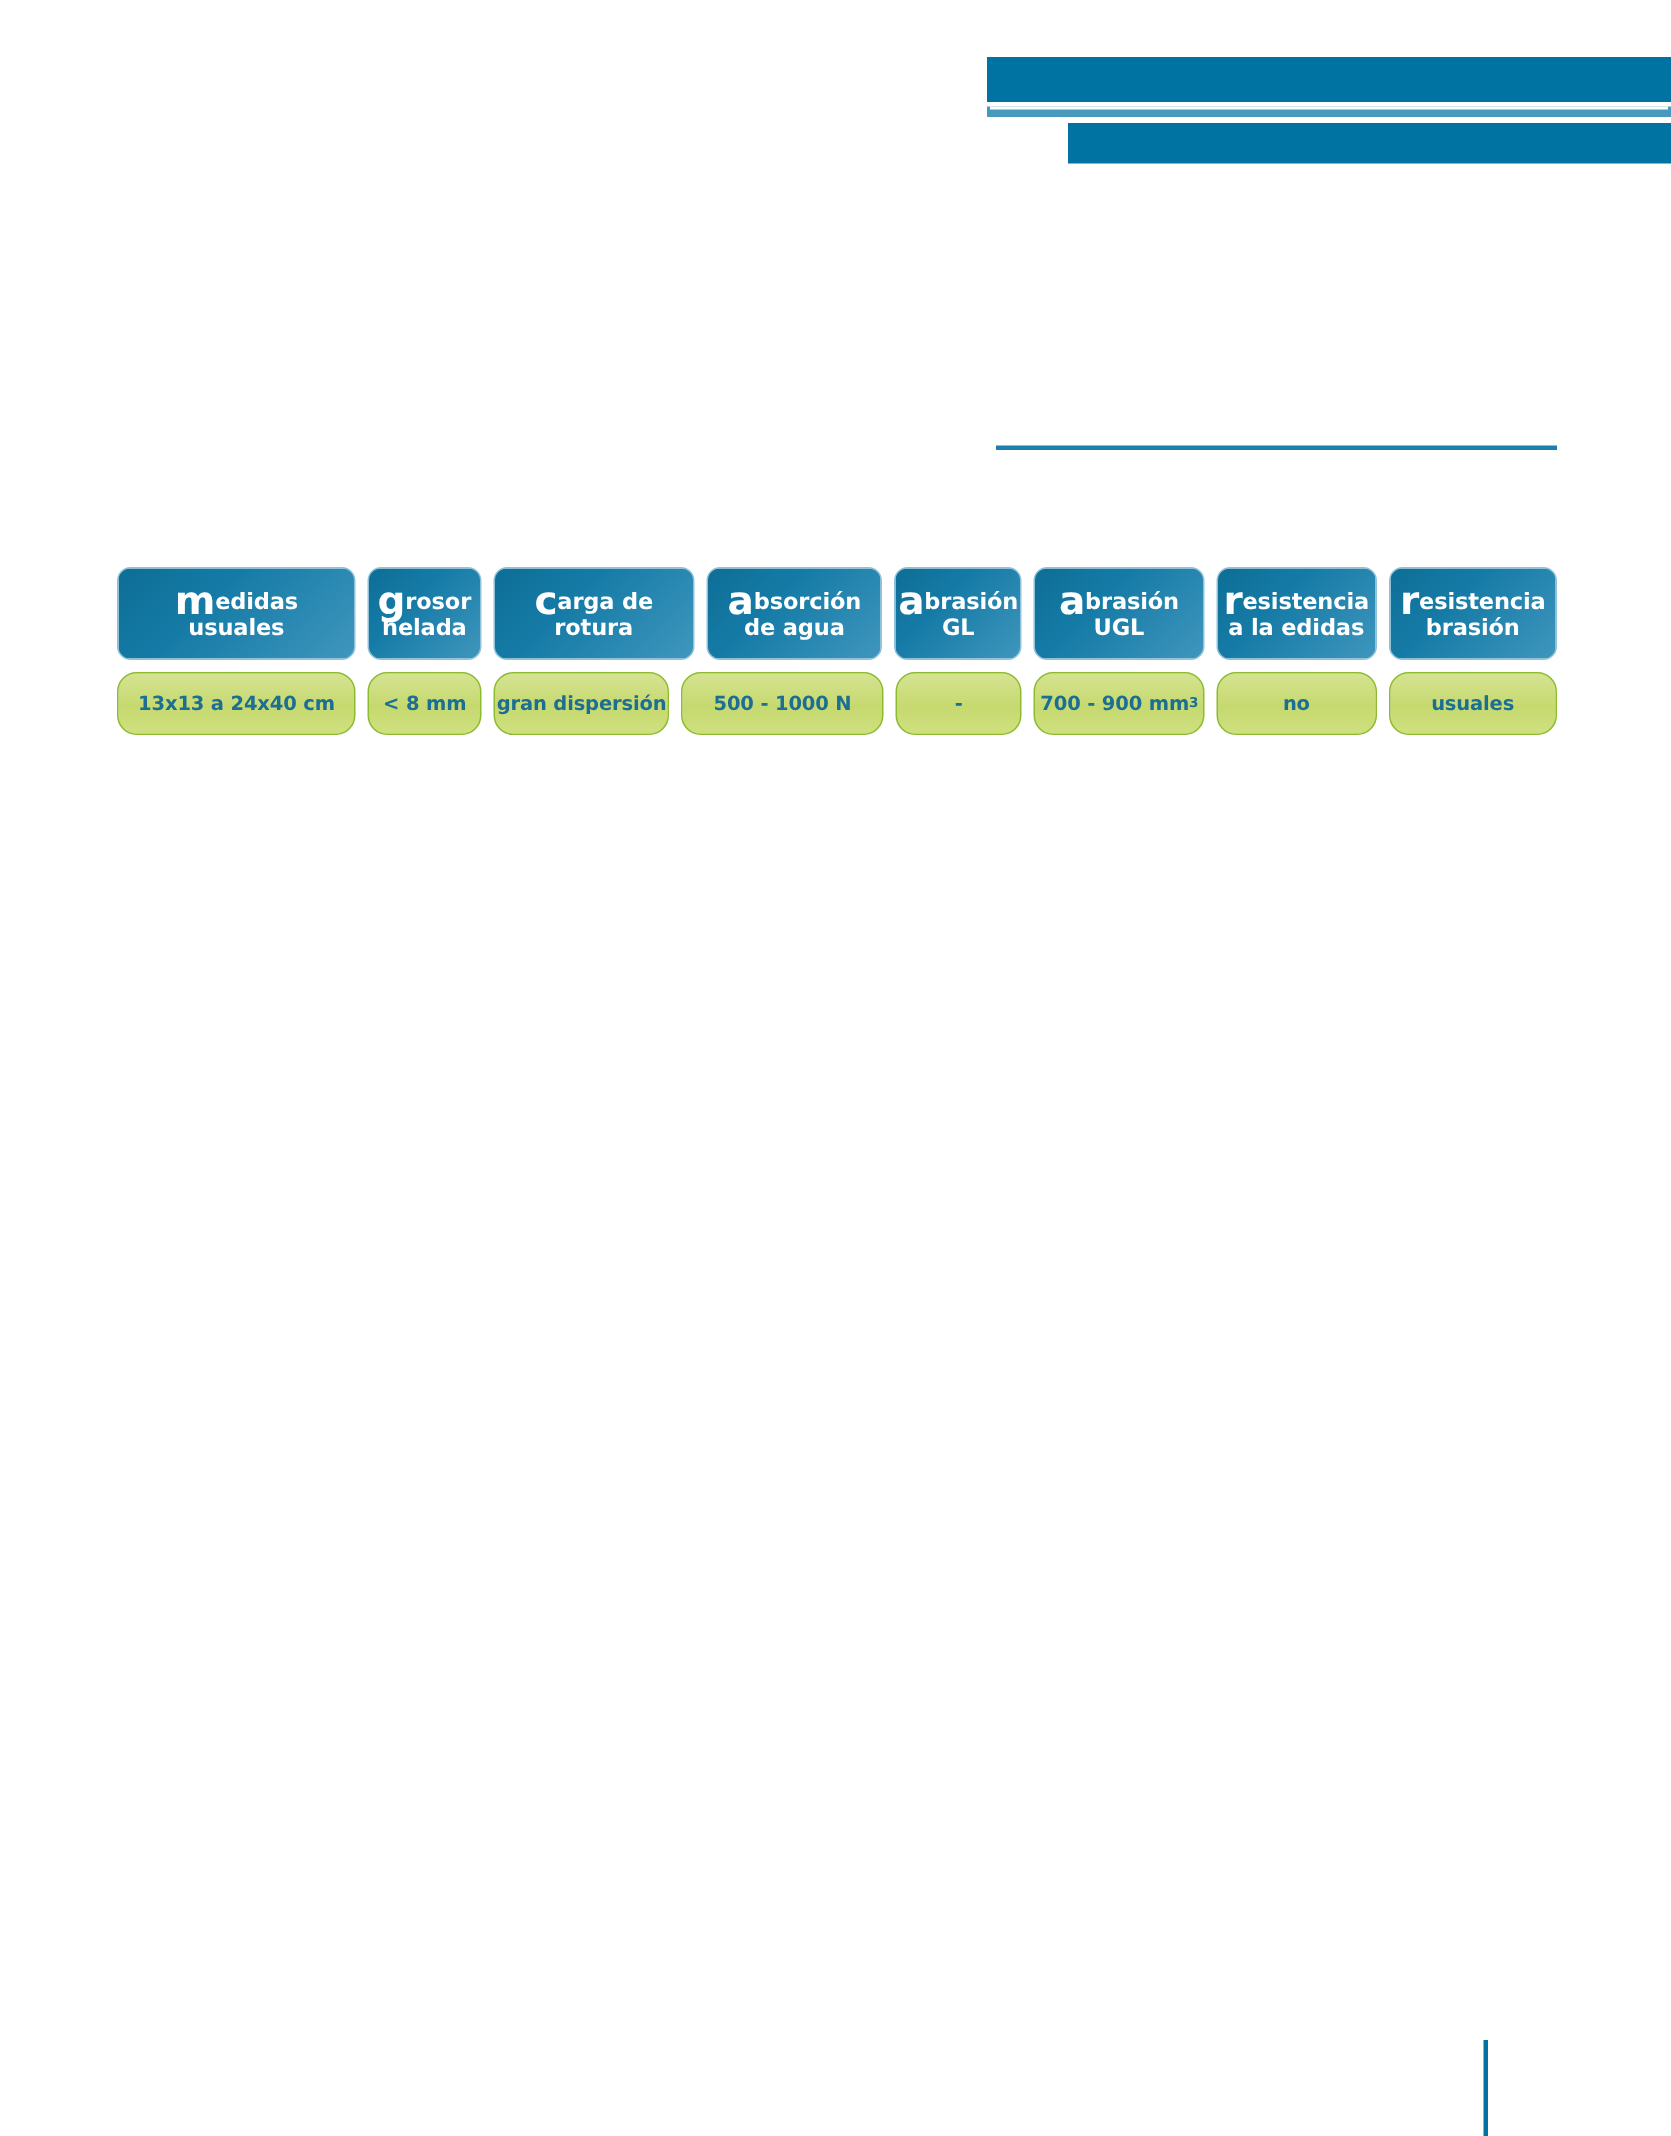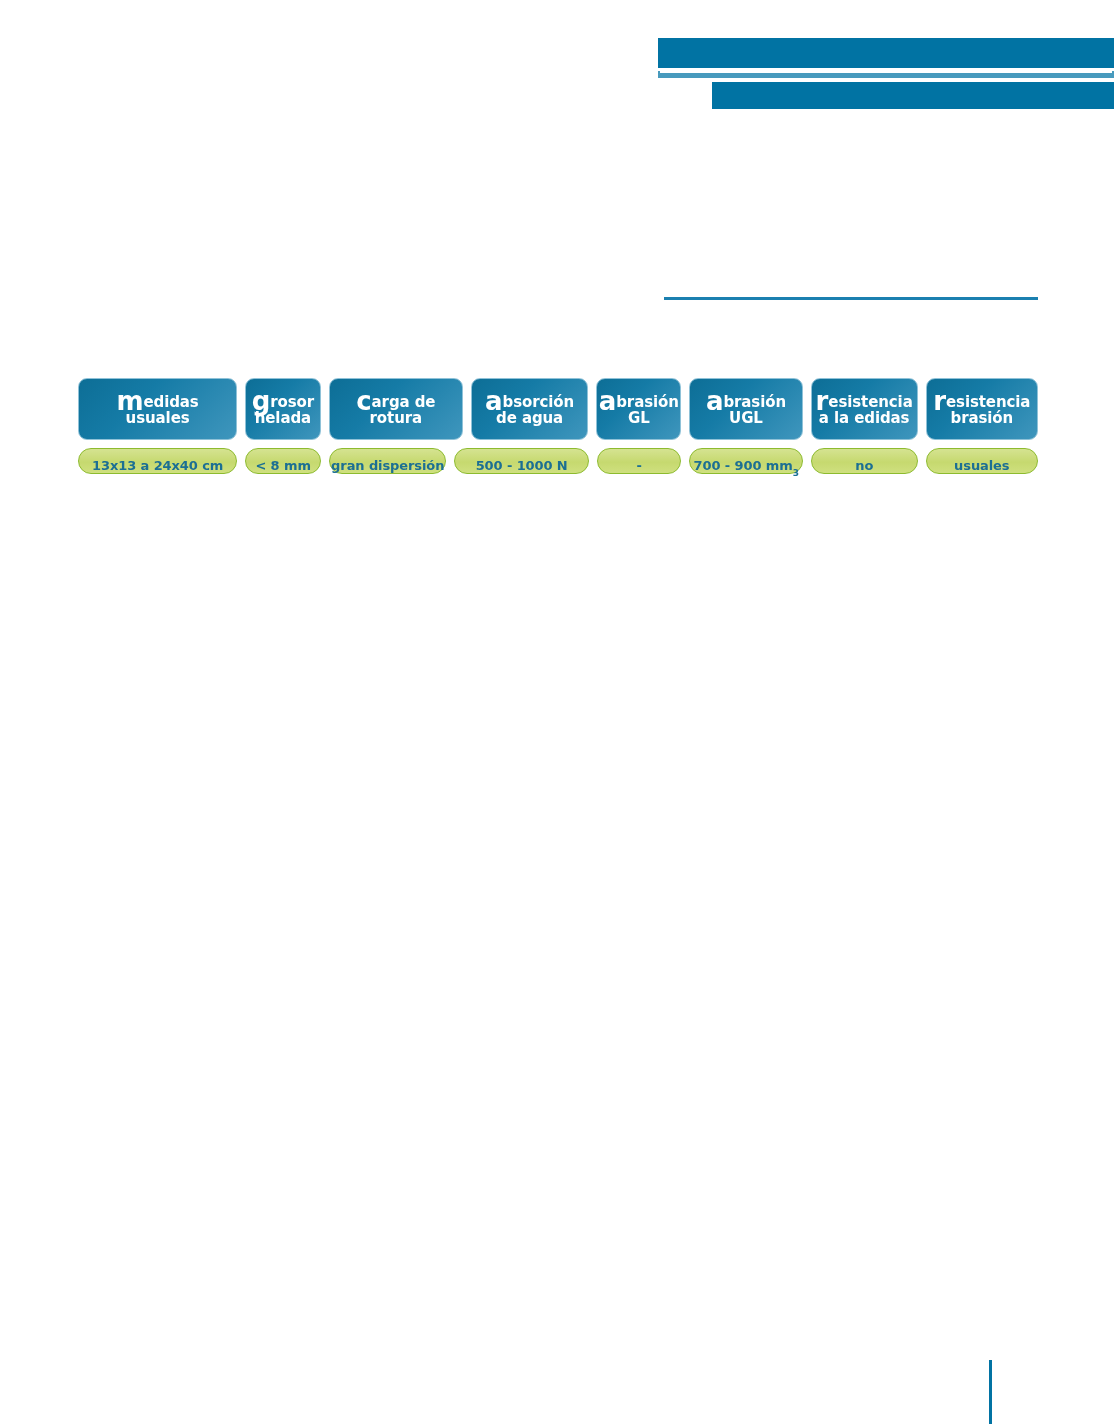--- a/index.html
+++ b/index.html
@@ -109,28 +109,28 @@
     vertical-align: -3px;
   }
   .head-cell .label .ln2 {
     display: block;
   }
   .head-cell.one-line .label .first-line {
     display: inline;
   }
 
   .val-cell {
-    height: 26px;
+    height: 42px;
     margin-right: 8px;
     border-radius: 13px;
     background: linear-gradient(180deg, #d5e391 0%, #c6d96f 55%, #cfe07f 100%);
     border: 1px solid #8dbb2f;
     box-sizing: border-box;
     display: flex;
-    align-items: flex-end;
+    align-items: center;
     justify-content: center;
     color: #1c6f93;
     font-size: 13px;
     font-weight: bold;
     letter-spacing: -0.1px;
   }
   .val-cell sup {
     font-size: 9px;
     vertical-align: super;
     line-height: 0;

